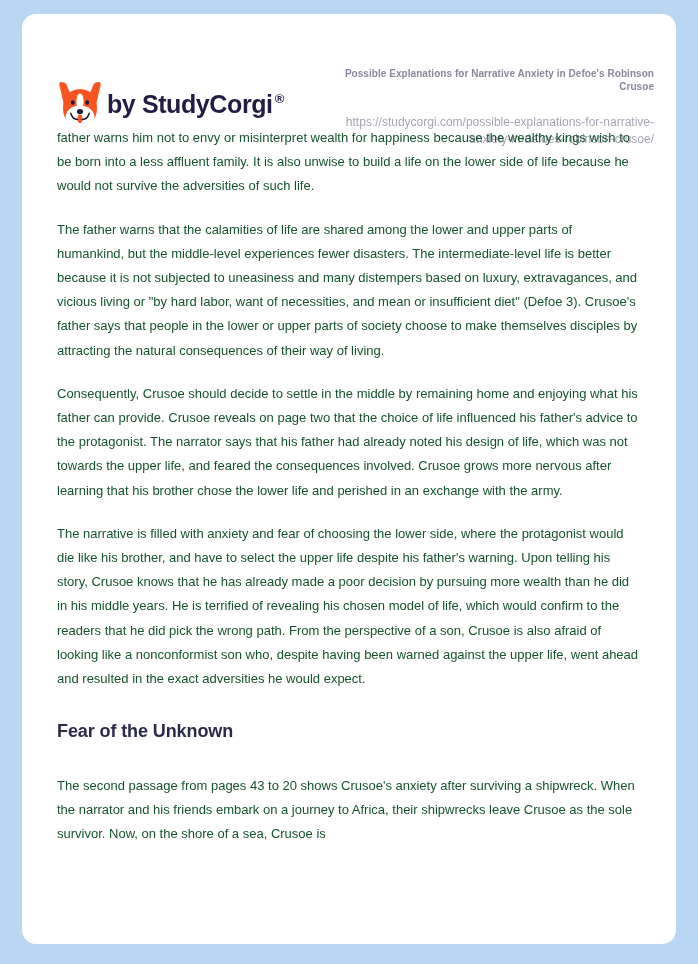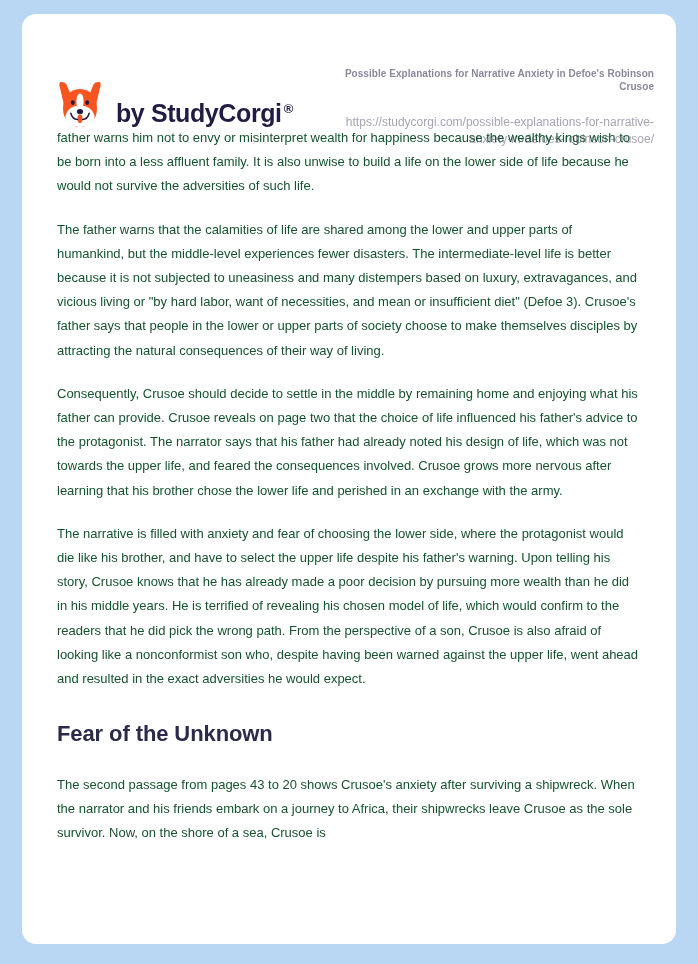--- a/index.html
+++ b/index.html
@@ -37,22 +37,22 @@
   .doc-header {
     display: flex;
     align-items: flex-start;
     justify-content: space-between;
     padding: 50px 22px 0 35px;
     height: 112px;
   }
 
   .brand {
     display: flex;
-    align-items: flex-end;
-    gap: 13px;
+    align-items: center;
+    gap: 4px;
     flex: 0 0 auto;
     padding-top: 16px;
   }
 
   .brand-logo {
     width: 46px;
     height: 48px;
     display: block;
     flex: 0 0 auto;
   }
@@ -106,26 +106,26 @@
     font-size: 13px;
     line-height: 24.2px;
     color: #14532d;
     margin-bottom: 19px;
     text-align: left;
   }
 
   .doc-body p:last-child { margin-bottom: 0; }
 
   .doc-body h2 {
-    font-size: 22px;
+    font-size: 18px;
     font-weight: bold;
     color: #2c2a4a;
     line-height: 1.3;
     margin-top: 29px;
-    margin-bottom: 24px;
+    margin-bottom: 30px;
     letter-spacing: -0.1px;
   }
 </style>
 </head>
 <body>
 
 <div class="page-wrap">
   <div class="paper">
 
     <div class="doc-header">

